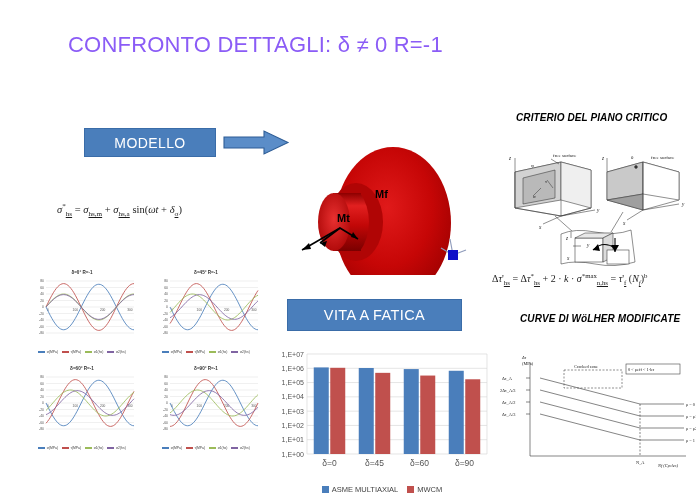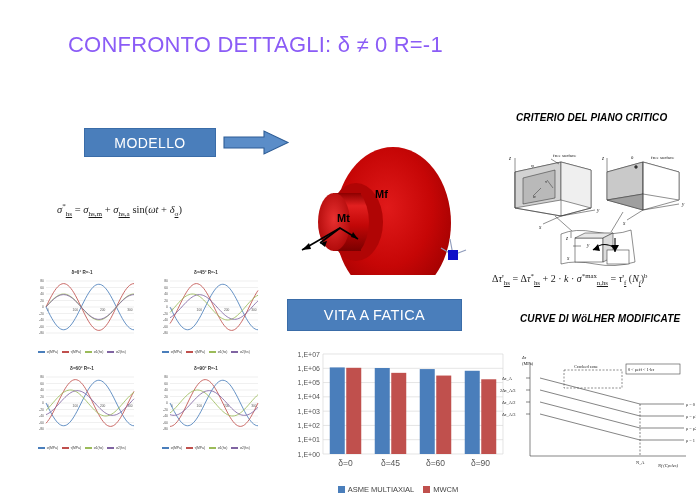--- a/index.html
+++ b/index.html
@@ -73,21 +73,21 @@
   }
   .mini svg{position:absolute;top:7px;left:0;}
   .mini-legend{
     position:absolute;left:0;bottom:8px;width:120px;
     display:flex;justify-content:center;gap:4px;
   }
   .mlg{display:flex;align-items:center;gap:1.5px;font-size:3.4px;color:#444;}
   .mlgline{width:7px;height:1.2px;display:inline-block;}
 
   
-  #bar-chart{position:absolute;left:287px;top:348px;width:222px;height:146px;}
+  #bar-chart{position:absolute;left:271px;top:348px;width:222px;height:146px;}
   .bc-legend{position:absolute;left:0;bottom:0;width:222px;display:flex;justify-content:center;gap:9px;}
   .bclg{display:flex;align-items:center;gap:3px;font-size:7.5px;color:#444;}
   .bcsw{width:7px;height:7px;display:inline-block;}
 
   
   #wohler-figure{position:absolute;left:500px;top:352px;width:196px;height:122px;}
   .wtxt{font-family:"Liberation Serif",serif;font-size:4.4px;fill:#222;}
   .wtxt-i{font-family:"Liberation Serif",serif;font-size:4.4px;fill:#222;font-style:italic;}
 </style>
 </head>

